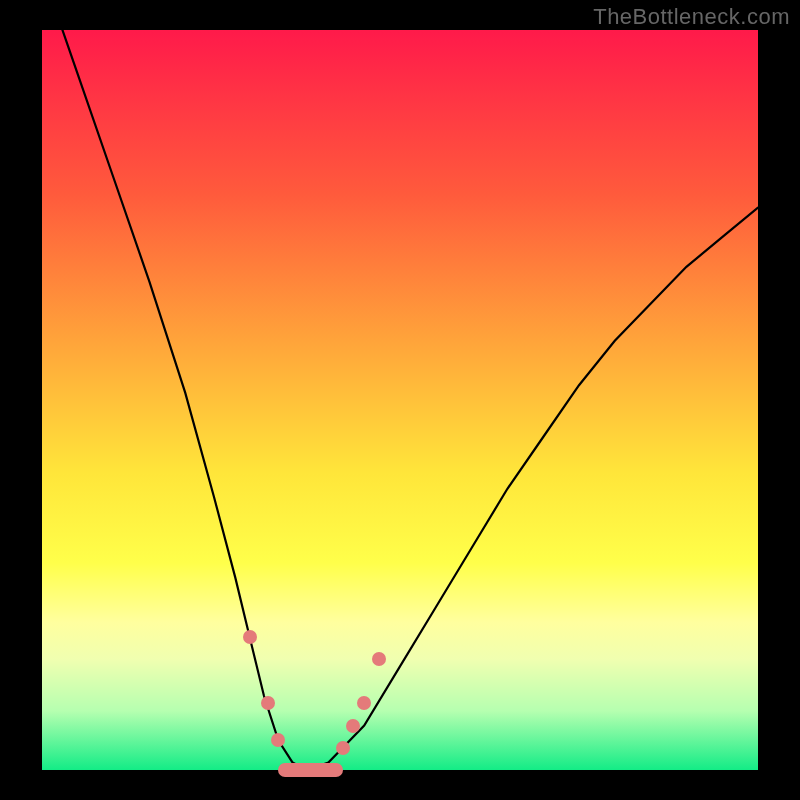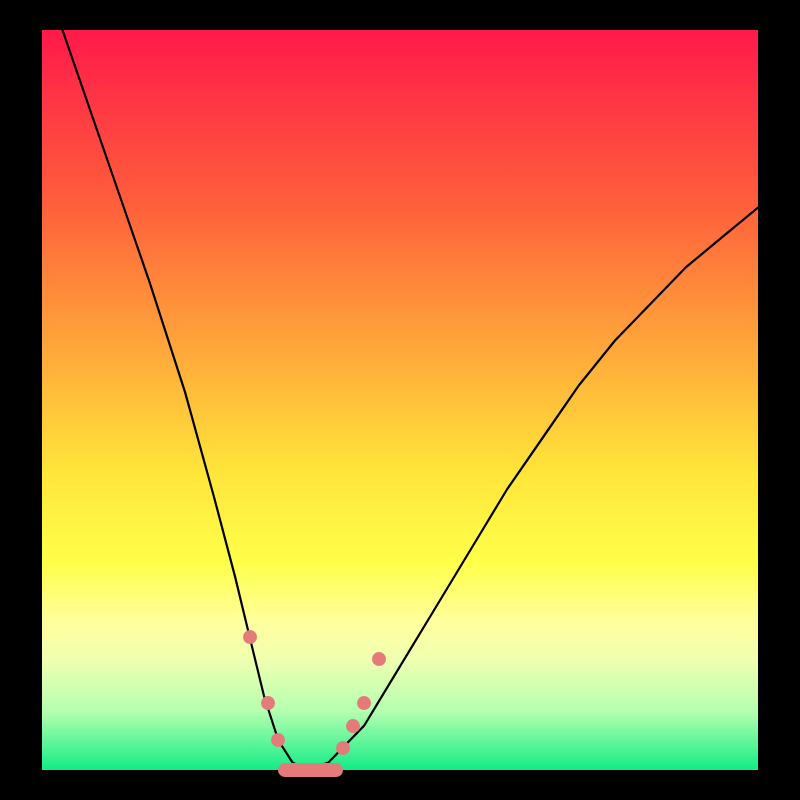--- a/index.html
+++ b/index.html
@@ -56,20 +56,21 @@
     height: 14px;
     background: #e47a7a;
     border-radius: 7px;
     transform: translateY(-50%);
   }
 </style>
 </head>
 <body>
 
 <div class="wrap">
+  <div class="watermark">TheBottleneck.com</div>
   <div class="plot">
     <svg class="curve" viewBox="0 0 716 740" preserveAspectRatio="none">
       <path id="curve-path" d="M0.0 -59.2 L35.8 44.4 L71.6 148.0 L107.4 251.6 L143.2 362.6 L171.8 466.2 L193.3 547.6 L207.6 606.8 L222.0 666.0 L236.3 710.4 L250.6 732.6 L264.9 740.0 L286.4 732.6 L322.2 695.6 L358.0 636.4 L393.8 577.2 L429.6 518.0 L465.4 458.8 L501.2 407.0 L537.0 355.2 L572.8 310.8 L608.6 273.8 L644.4 236.8 L680.2 207.2 L716.0 177.6" fill="none" stroke="#000" stroke-width="2.2" stroke-linecap="round"></path>
     </svg>
   <div class="segment" style="left: 236.28px; top: 740px; width: 64.44px;"></div>
       <div class="marker" style="left: 207.64px; top: 606.8px;"></div>
       <div class="marker" style="left: 225.54px; top: 673.4px;"></div>
       <div class="marker" style="left: 236.28px; top: 710.4px;"></div>
       <div class="marker" style="left: 300.72px; top: 717.8px;"></div>
       <div class="marker" style="left: 311.46px; top: 695.6px;"></div>

